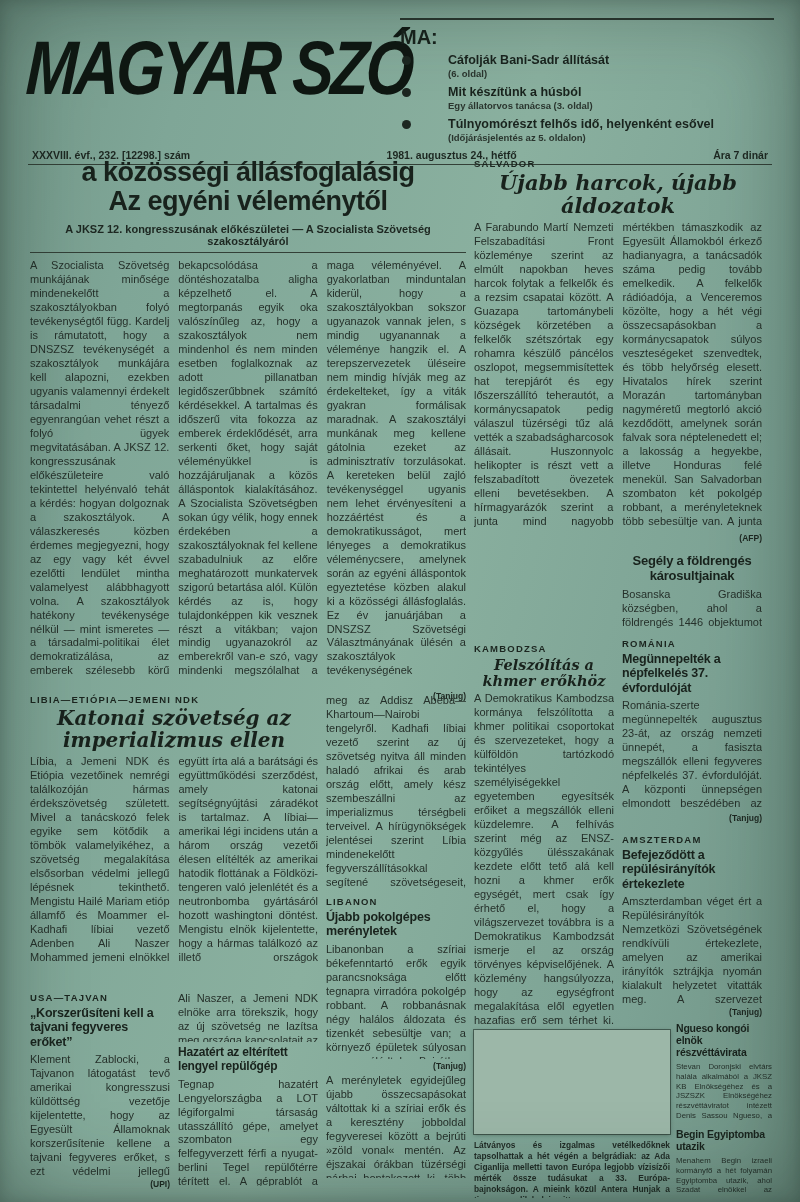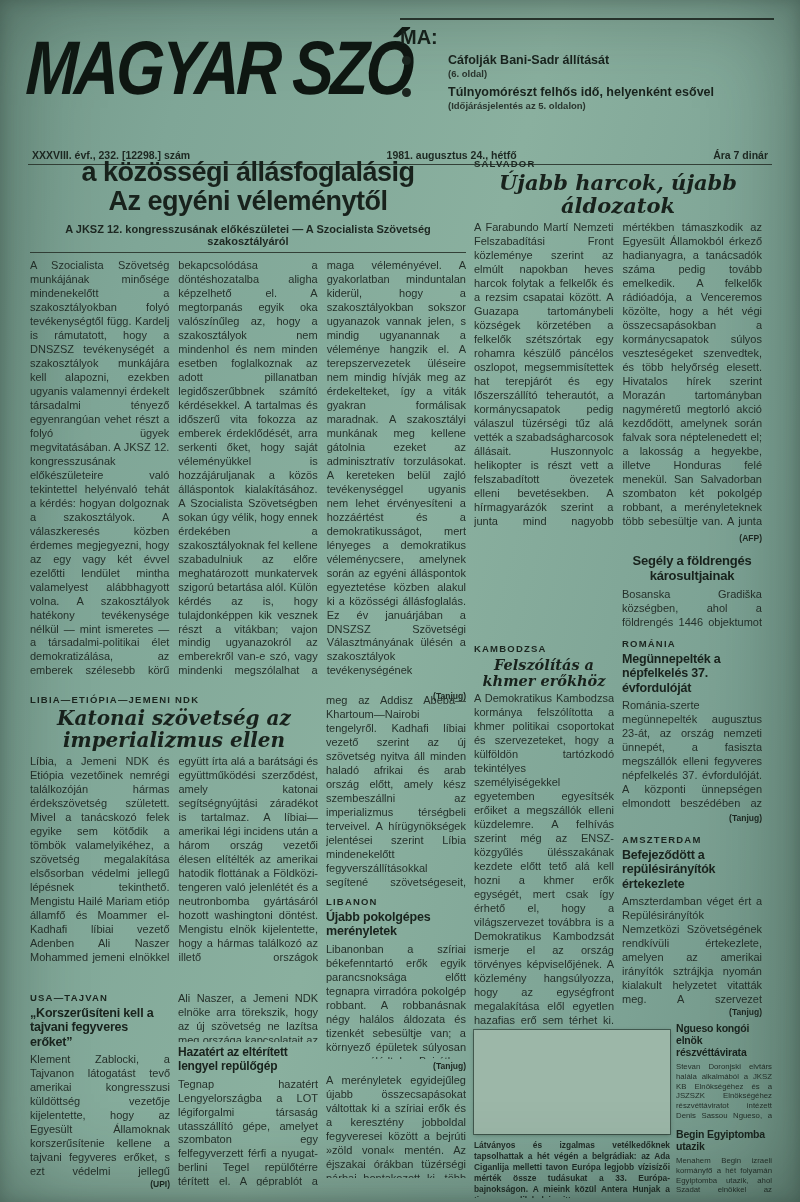--- a/index.html
+++ b/index.html
@@ -60,20 +60,27 @@
 
   <div class="abs masthead" style="left:26px;top:30px;">MAGYAR SZÓ</div>
 
   <div class="abs ma-box" style="left:400px;top:18px;width:374px;">
     <div class="ma-title">MA:</div>
     <div class="ma-item">
       <span class="bullet"></span>
       <div>
         <div class="ma-label">Cáfolják Bani-Sadr állítását</div>
         <div class="ma-detail">(6. oldal)</div>
+      </div>
+    </div>
+    <div class="ma-item">
+      <span class="bullet"></span>
+      <div>
+        <div class="ma-label">Mit készítünk a húsból</div>
+        <div class="ma-detail">Egy állatorvos tanácsa (3. oldal)</div>
       </div>
     </div>
     <div class="ma-item">
       <span class="bullet"></span>
       <div>
         <div class="ma-label">Túlnyomórészt felhős idő, helyenként esővel</div>
         <div class="ma-detail">(Időjárásjelentés az 5. oldalon)</div>
       </div>
     </div>
   </div>

